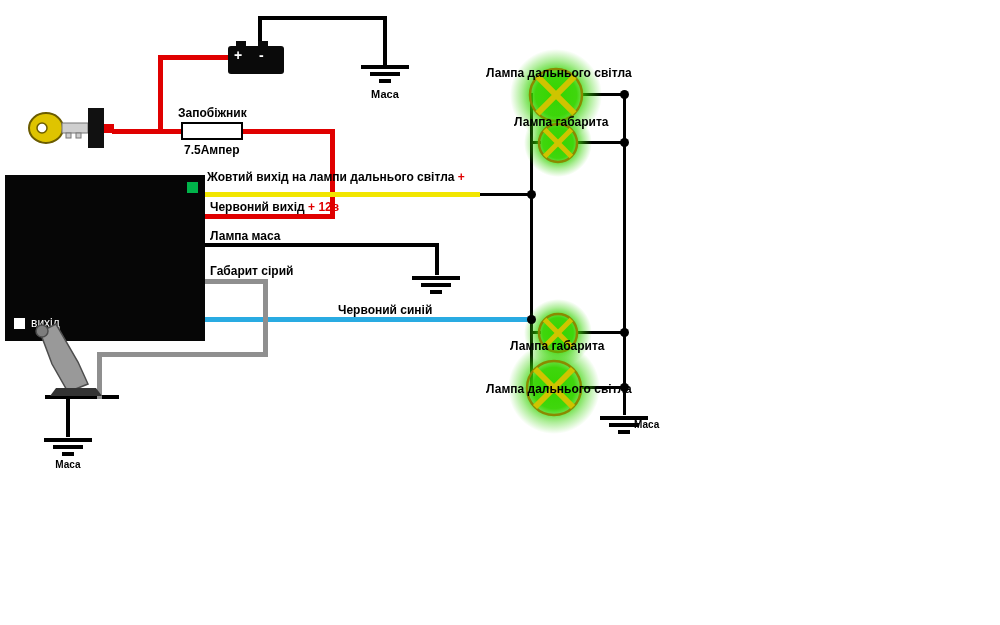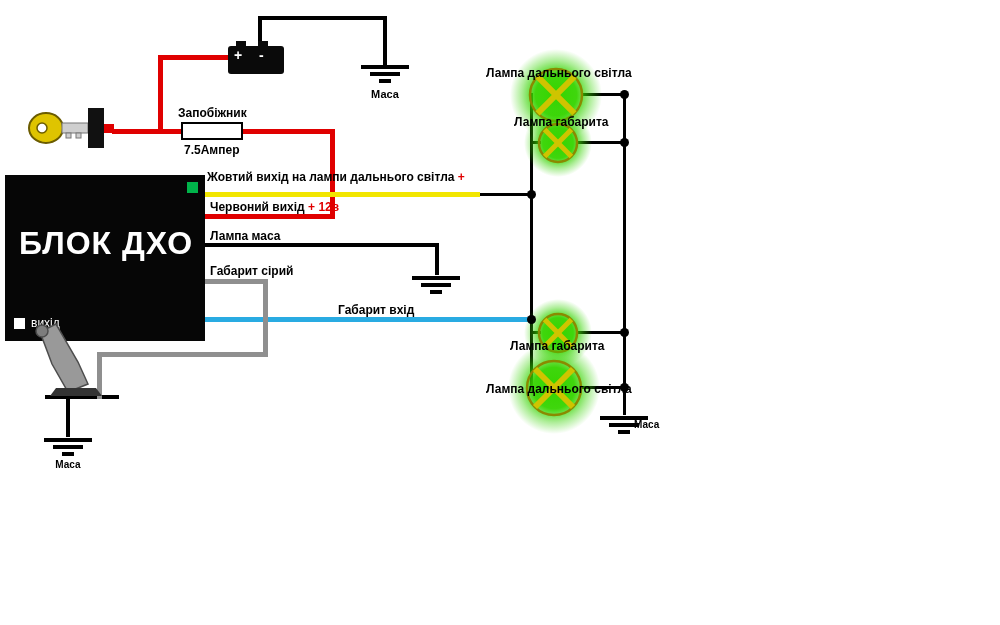--- a/index.html
+++ b/index.html
@@ -101,36 +101,35 @@
     <circle cx="16" cy="30" r="5" fill="#ffffff" stroke="#6b5c00" stroke-width="1.5"></circle>
     <rect x="36" y="25" width="26" height="10" fill="#cfcfcf" stroke="#777" stroke-width="1"></rect>
     <rect x="40" y="35" width="5" height="5" fill="#cfcfcf" stroke="#777" stroke-width="1"></rect>
     <rect x="50" y="35" width="5" height="5" fill="#cfcfcf" stroke="#777" stroke-width="1"></rect>
     <rect x="62" y="10" width="16" height="40" fill="#111"></rect>
     <rect x="78" y="26" width="10" height="9" fill="#e00000"></rect>
   </svg>
 
   <div class="block">
     <div class="led"></div>
-    <div class="title">БЛОК ДХО</div>
     <div class="btn-sq"></div>
     <div class="btn-lbl">вихід</div>
   </div>
 
   <div class="lbl" style="left:207px;top:170px;">
     <span>Жовтий  вихід на лампи дальнього світла</span>
     <span class="red-text">+</span>
   </div>
   <div class="lbl" style="left:210px;top:200px;">
     <span>Червоний вихід</span>
     <span class="red-text">+ 12в</span>
   </div>
   <div class="lbl" style="left:210px;top:229px;">Лампа маса</div>
   <div class="lbl" style="left:210px;top:264px;">Габарит сірий</div>
-  <div class="lbl" style="left:338px;top:303px;">Габарит вхід</div>
+  <div class="lbl" style="left:338px;top:303px;">Червоний синій</div>
 
   <svg class="lamp" style="left:508px;top:47px;" width="96" height="96" viewBox="0 0 96 96">
     <circle cx="48" cy="48" r="46" fill="url(#glow-grad)"></circle>
     <circle cx="48" cy="48" r="26" fill="none" stroke="#8a8a00" stroke-width="2.5"></circle>
     <line x1="29.6" y1="29.6" x2="66.4" y2="66.4" stroke="#cfc400" stroke-width="6"></line>
     <line x1="66.4" y1="29.6" x2="29.6" y2="66.4" stroke="#cfc400" stroke-width="6"></line>
   </svg>
   <svg class="lamp" style="left:522px;top:107px;" width="72" height="72" viewBox="0 0 72 72">
     <circle cx="36" cy="36" r="34" fill="url(#glow-grad)"></circle>
     <circle cx="36" cy="36" r="19" fill="none" stroke="#8a8a00" stroke-width="2.5"></circle>

